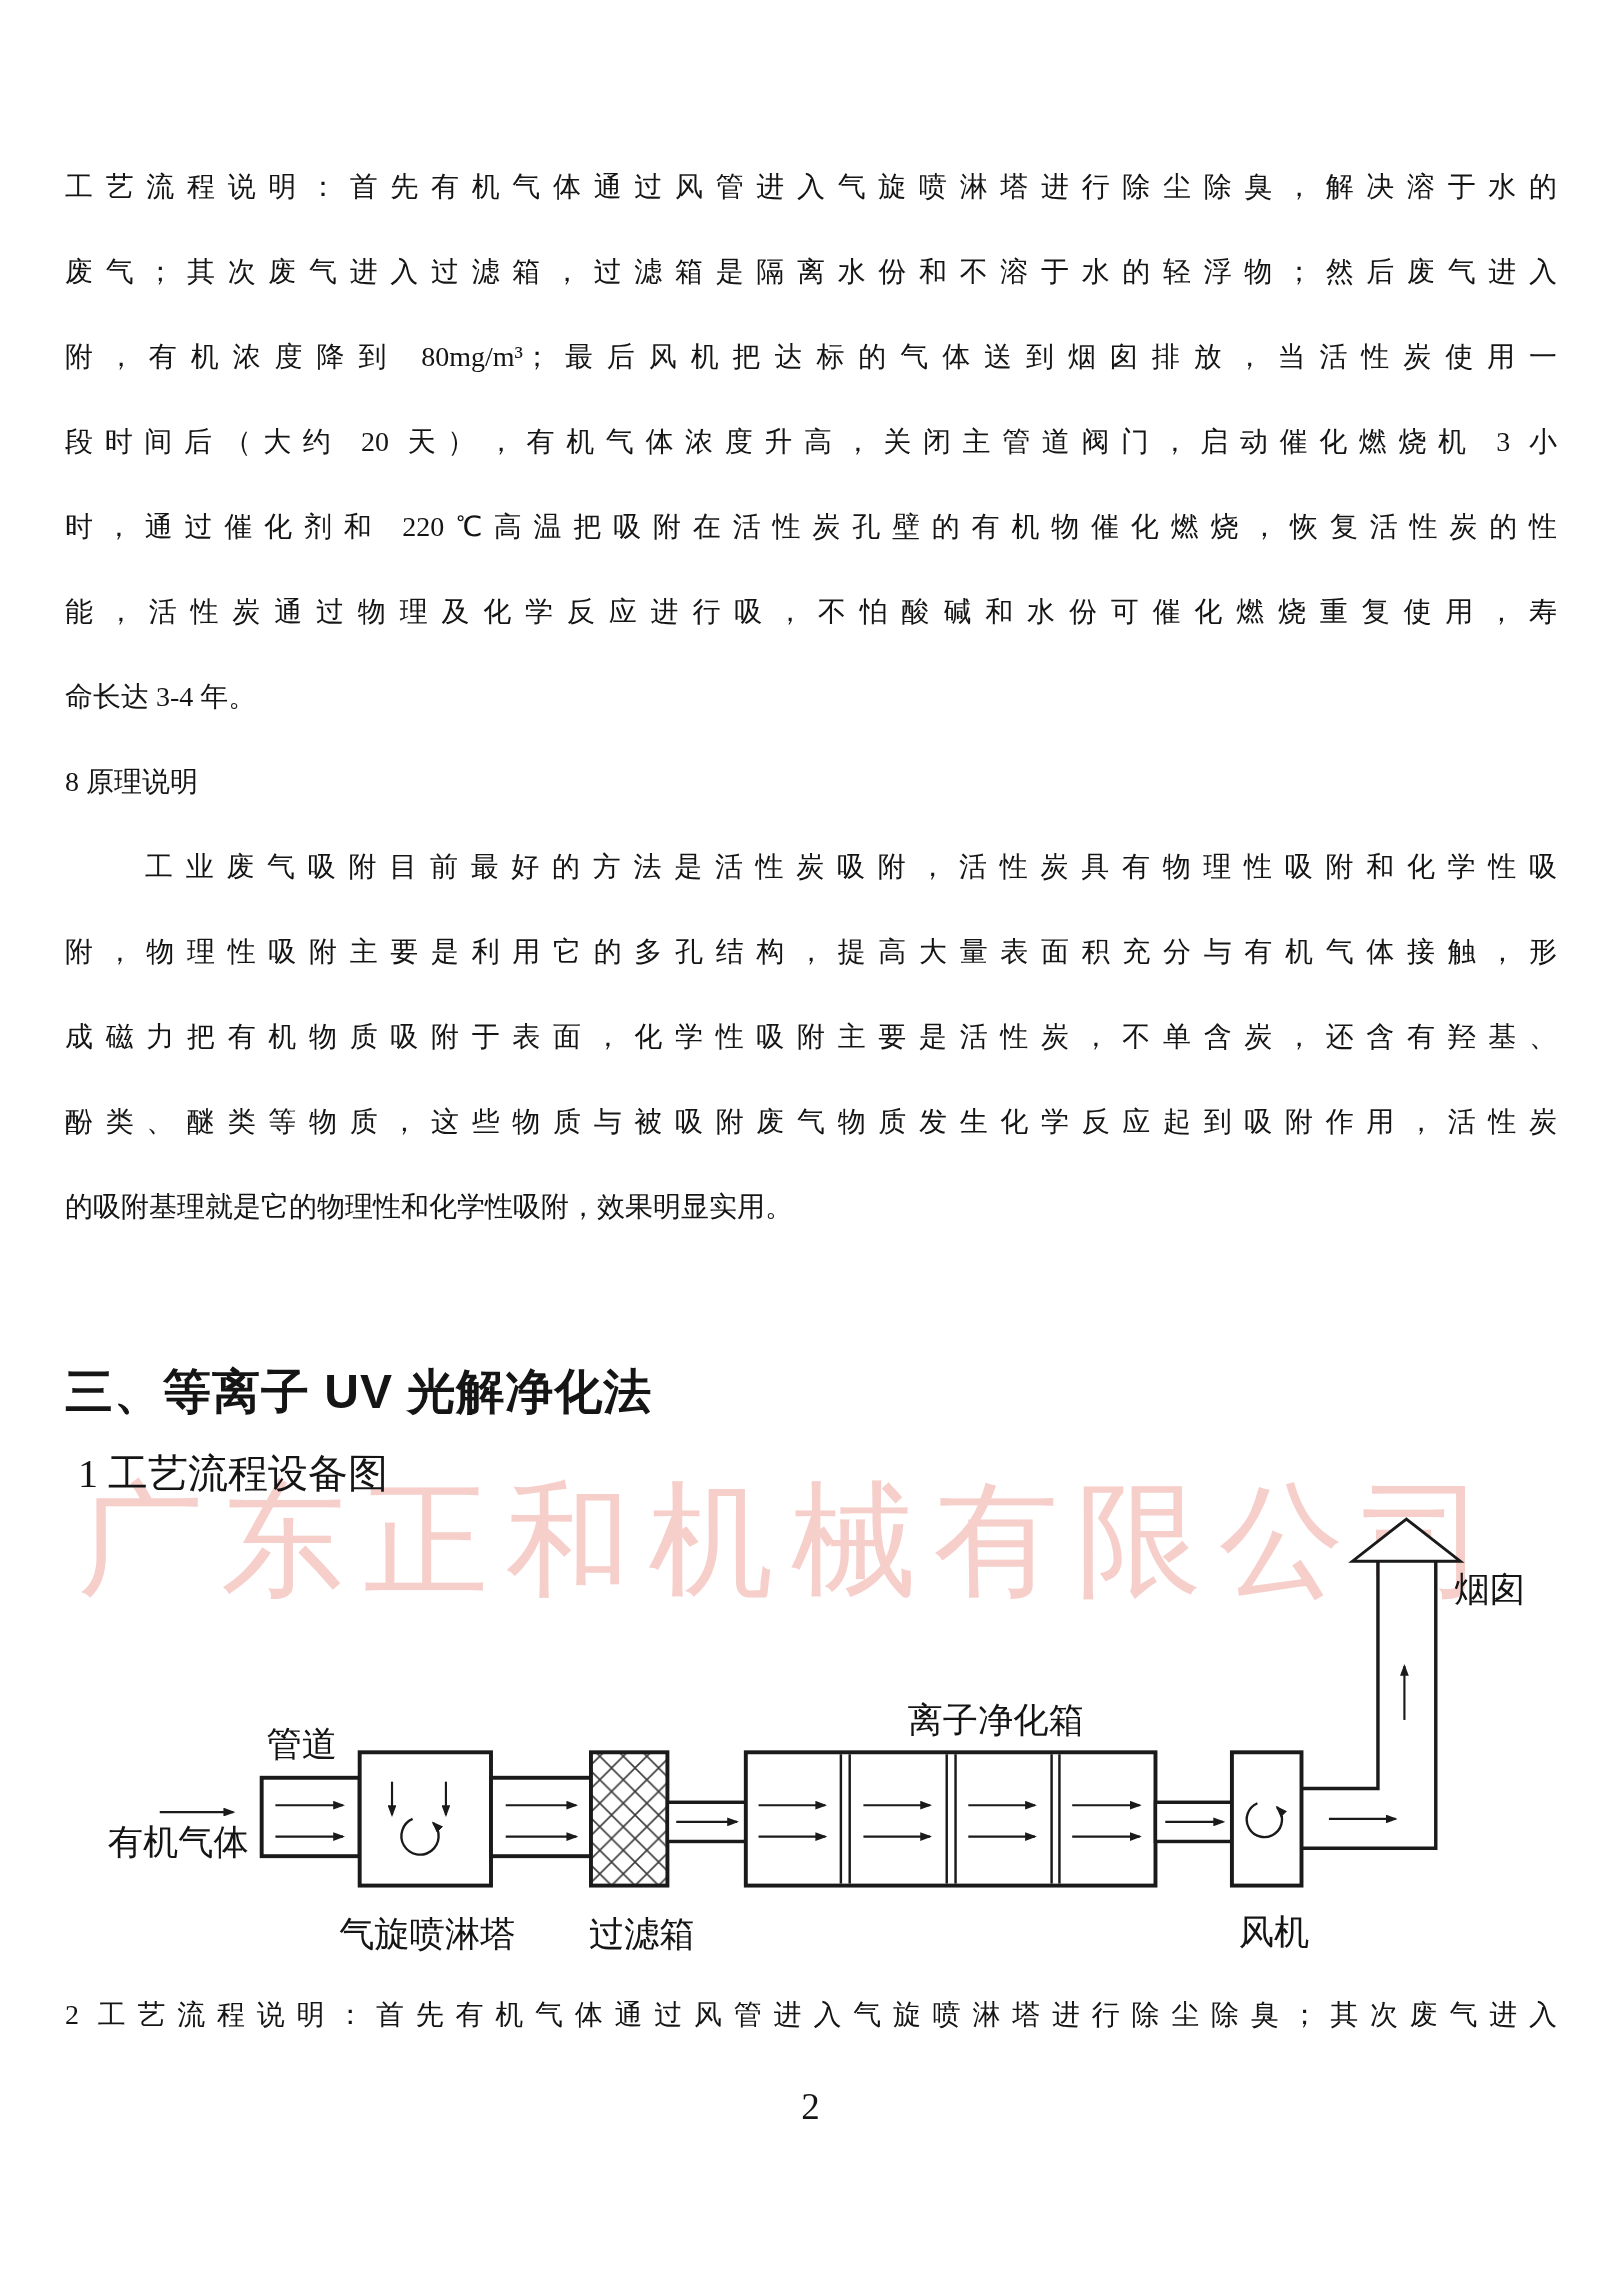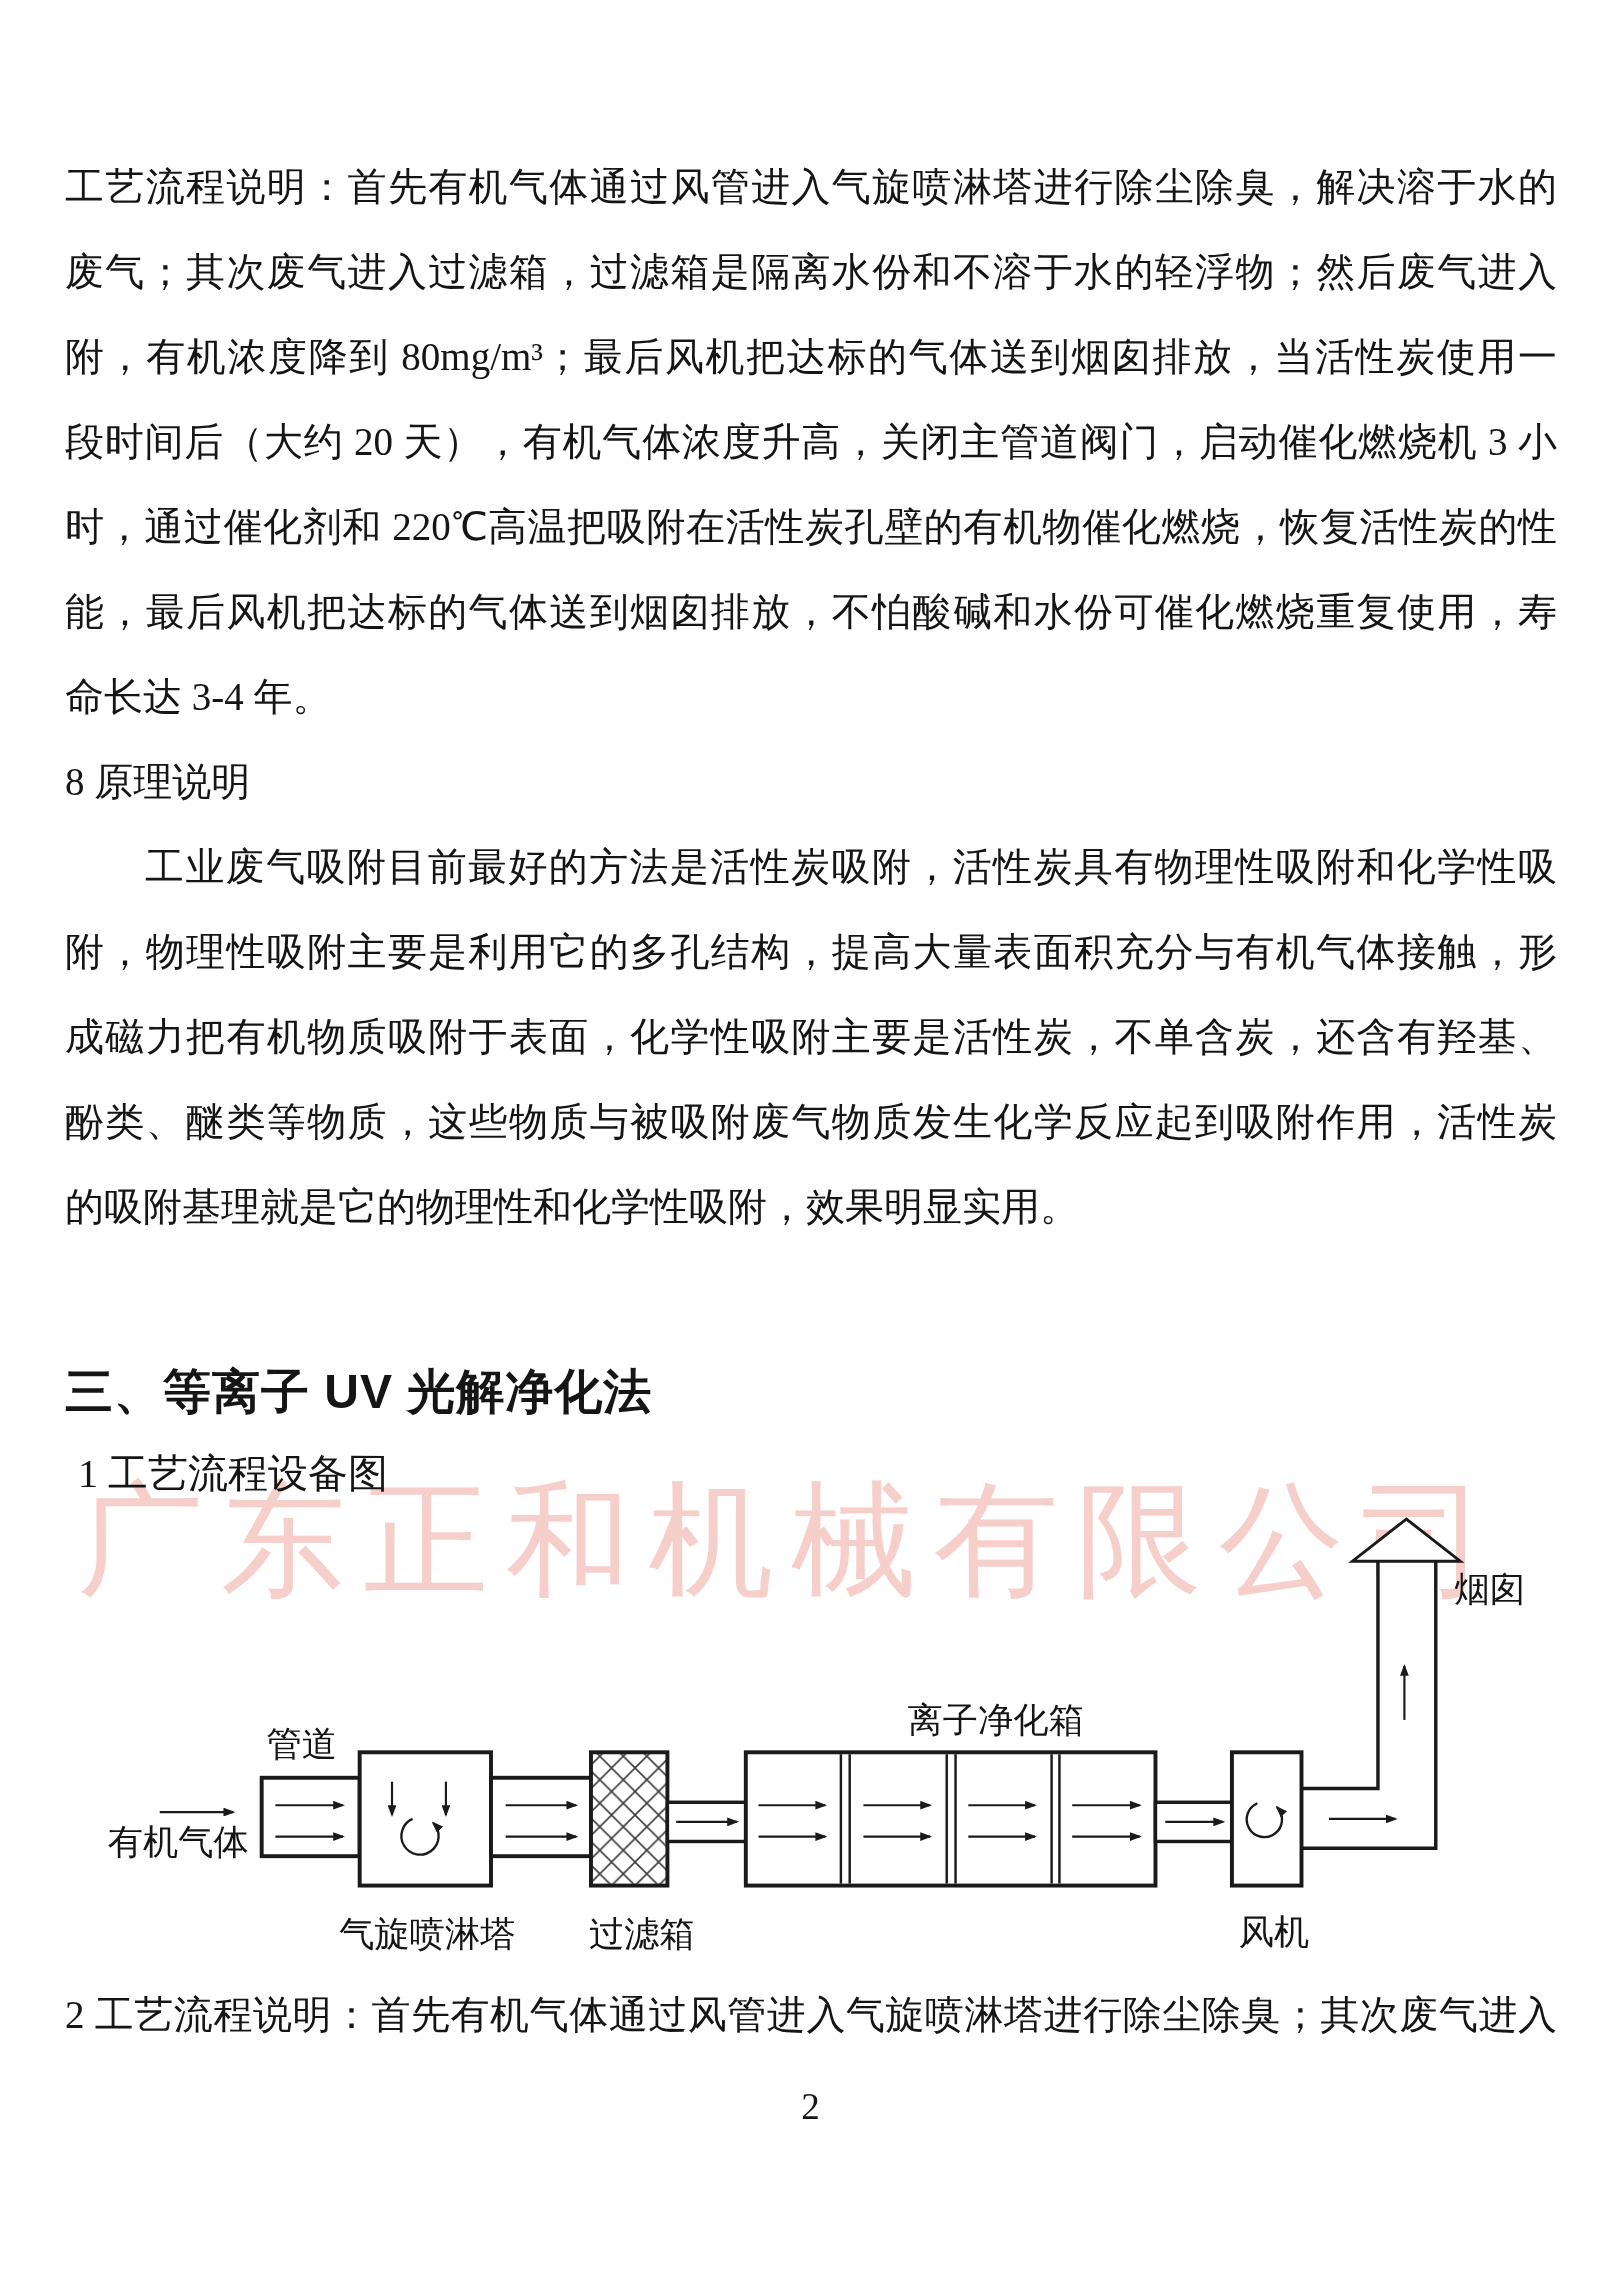--- a/index.html
+++ b/index.html
@@ -10,21 +10,21 @@
   }
   .watermark{
     position:absolute;left:78px;top:1458px;z-index:1;
     font-size:125px;letter-spacing:17.6px;white-space:nowrap;
     font-family:"Liberation Serif", serif;font-weight:400;
   }
   .content{position:absolute;left:0;top:0;width:1621px;height:2293px;z-index:2;}
   .textblock{position:absolute;left:65px;width:1492px;}
   .tb1{top:144px;}
   .line{
-    height:85px;line-height:85px;font-size:39px;white-space:nowrap;
+    height:85px;line-height:85px;font-size:28px;white-space:nowrap;
   }
   .just{
     white-space:normal;text-align:justify;text-align-last:justify;
     text-justify:inter-character;
   }
   .indent2{padding-left:80px;}
   .h-bold{
     position:absolute;left:65px;top:1349px;height:85px;line-height:85px;
     font-size:48px;font-weight:bold;font-family:Liberation Sans, sans-serif;
     letter-spacing:1px;
@@ -48,21 +48,21 @@
   <div class="watermark" style="color: rgb(246, 207, 203);">广东正和机械有限公司</div>
 
   <div class="content">
 
     <div class="textblock tb1">
       <div class="line just">工艺流程说明：首先有机气体通过风管进入气旋喷淋塔进行除尘除臭，解决溶于水的</div>
       <div class="line just">废气；其次废气进入过滤箱，过滤箱是隔离水份和不溶于水的轻浮物；然后废气进入</div>
       <div class="line just">附，有机浓度降到 80mg/m³；最后风机把达标的气体送到烟囱排放，当活性炭使用一</div>
       <div class="line just">段时间后（大约 20 天），有机气体浓度升高，关闭主管道阀门，启动催化燃烧机 3 小</div>
       <div class="line just">时，通过催化剂和 220℃高温把吸附在活性炭孔壁的有机物催化燃烧，恢复活性炭的性</div>
-      <div class="line just">能，最后风机把达标的气体送到烟囱排放，不怕酸碱和水份可催化燃烧重复使用，寿</div>
+      <div class="line just">能，活性炭通过物理及化学反应进行吸，不怕酸碱和水份可催化燃烧重复使用，寿</div>
       <div class="line">命长达 3-4 年。</div>
       <div class="line">8 原理说明</div>
       <div class="line just indent2">工业废气吸附目前最好的方法是活性炭吸附，活性炭具有物理性吸附和化学性吸</div>
       <div class="line just">附，物理性吸附主要是利用它的多孔结构，提高大量表面积充分与有机气体接触，形</div>
       <div class="line just">成磁力把有机物质吸附于表面，化学性吸附主要是活性炭，不单含炭，还含有羟基、</div>
       <div class="line just">酚类、醚类等物质，这些物质与被吸附废气物质发生化学反应起到吸附作用，活性炭</div>
       <div class="line">的吸附基理就是它的物理性和化学性吸附，效果明显实用。</div>
     </div>
 
     <div class="h-bold">三、等离子 UV 光解净化法</div>

